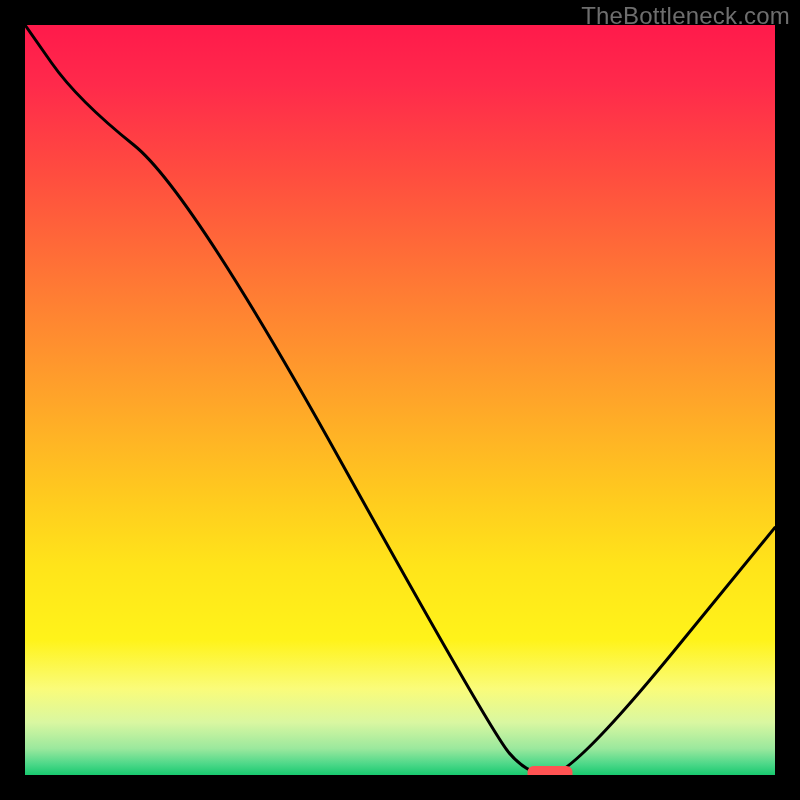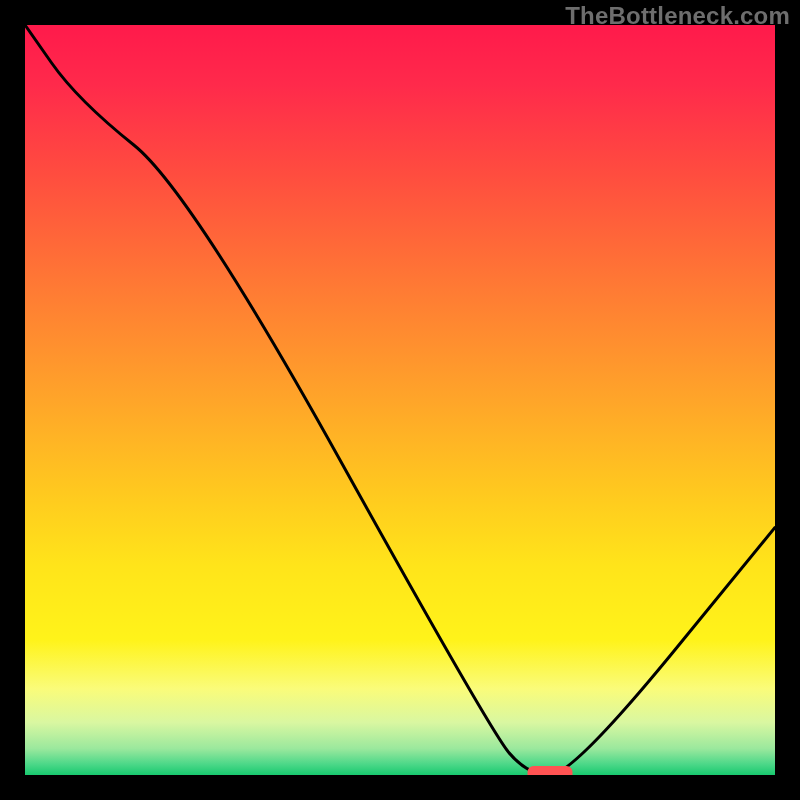--- a/index.html
+++ b/index.html
@@ -9,21 +9,21 @@
     width: 800px;
     height: 800px;
     background: #000;
   }
   .watermark {
     position: absolute;
     top: 2px;
     right: 10px;
     font-family: Arial, Helvetica, sans-serif;
     font-size: 24px;
-    font-weight: 700;
+    font-weight: 400;
     color: #6e6e6e;
     letter-spacing: 0.2px;
   }
   .plot {
     position: absolute;
     left: 25px;
     top: 25px;
     width: 750px;
     height: 750px;
     overflow: hidden;

